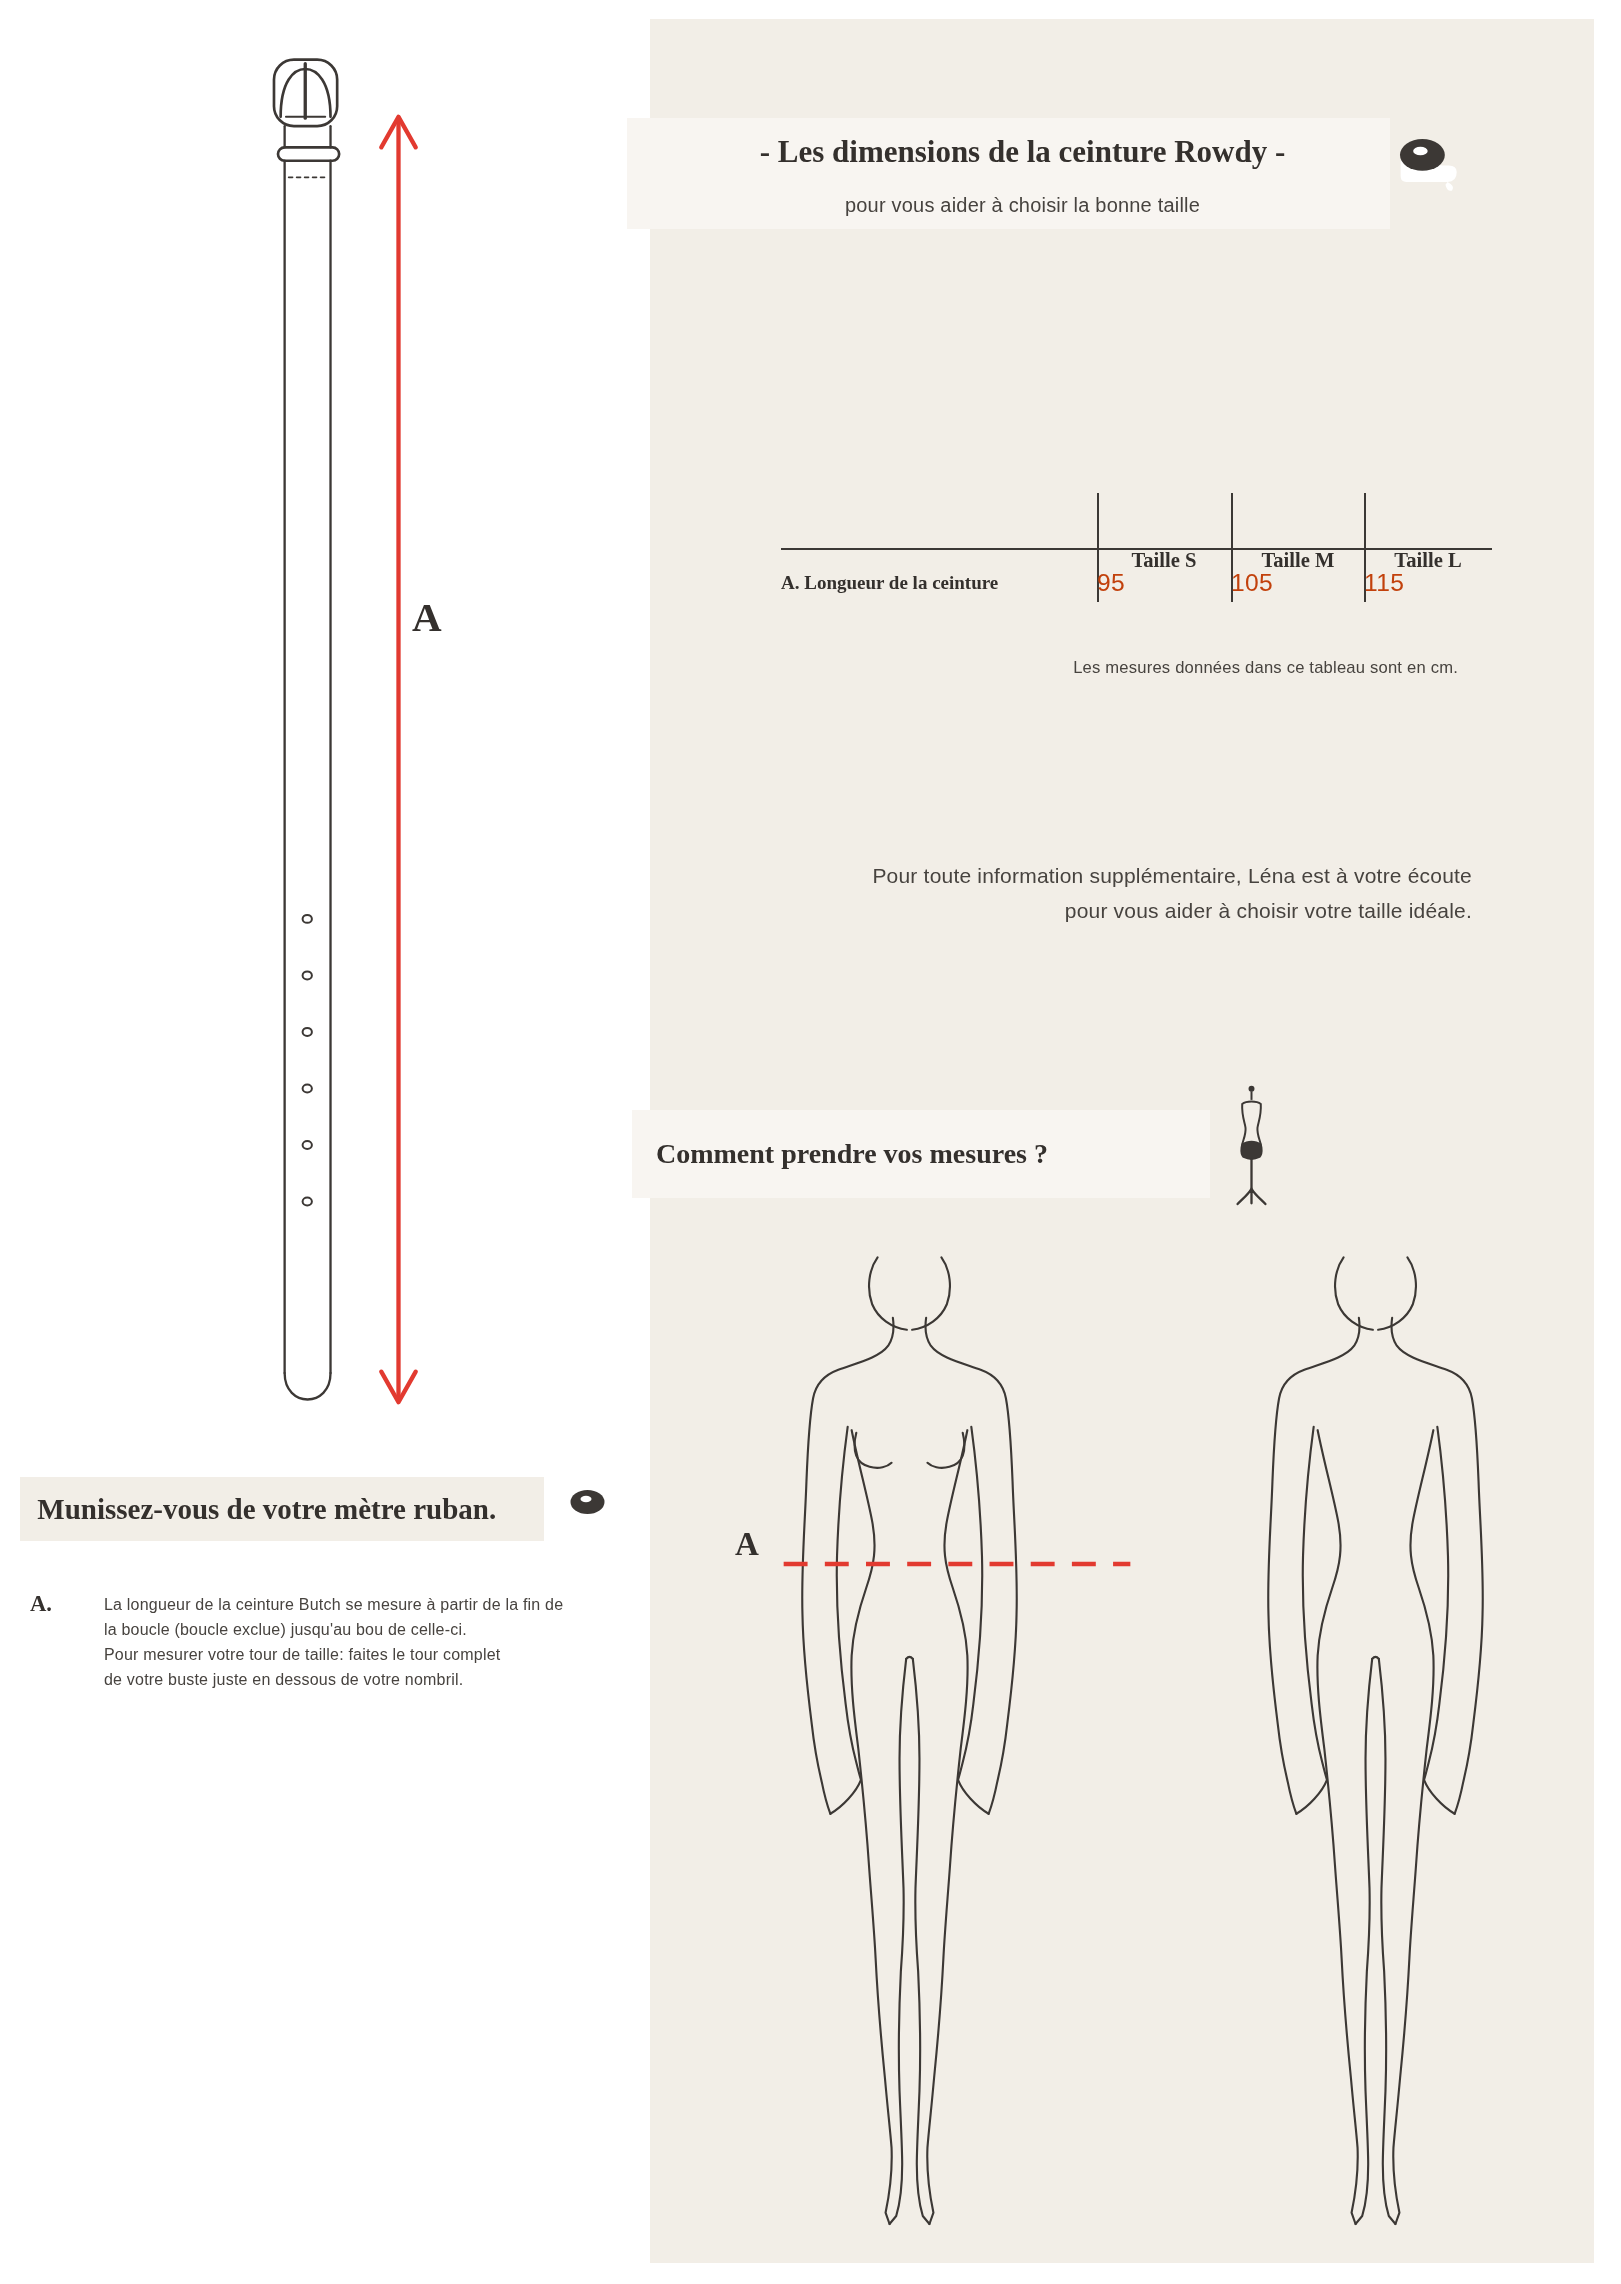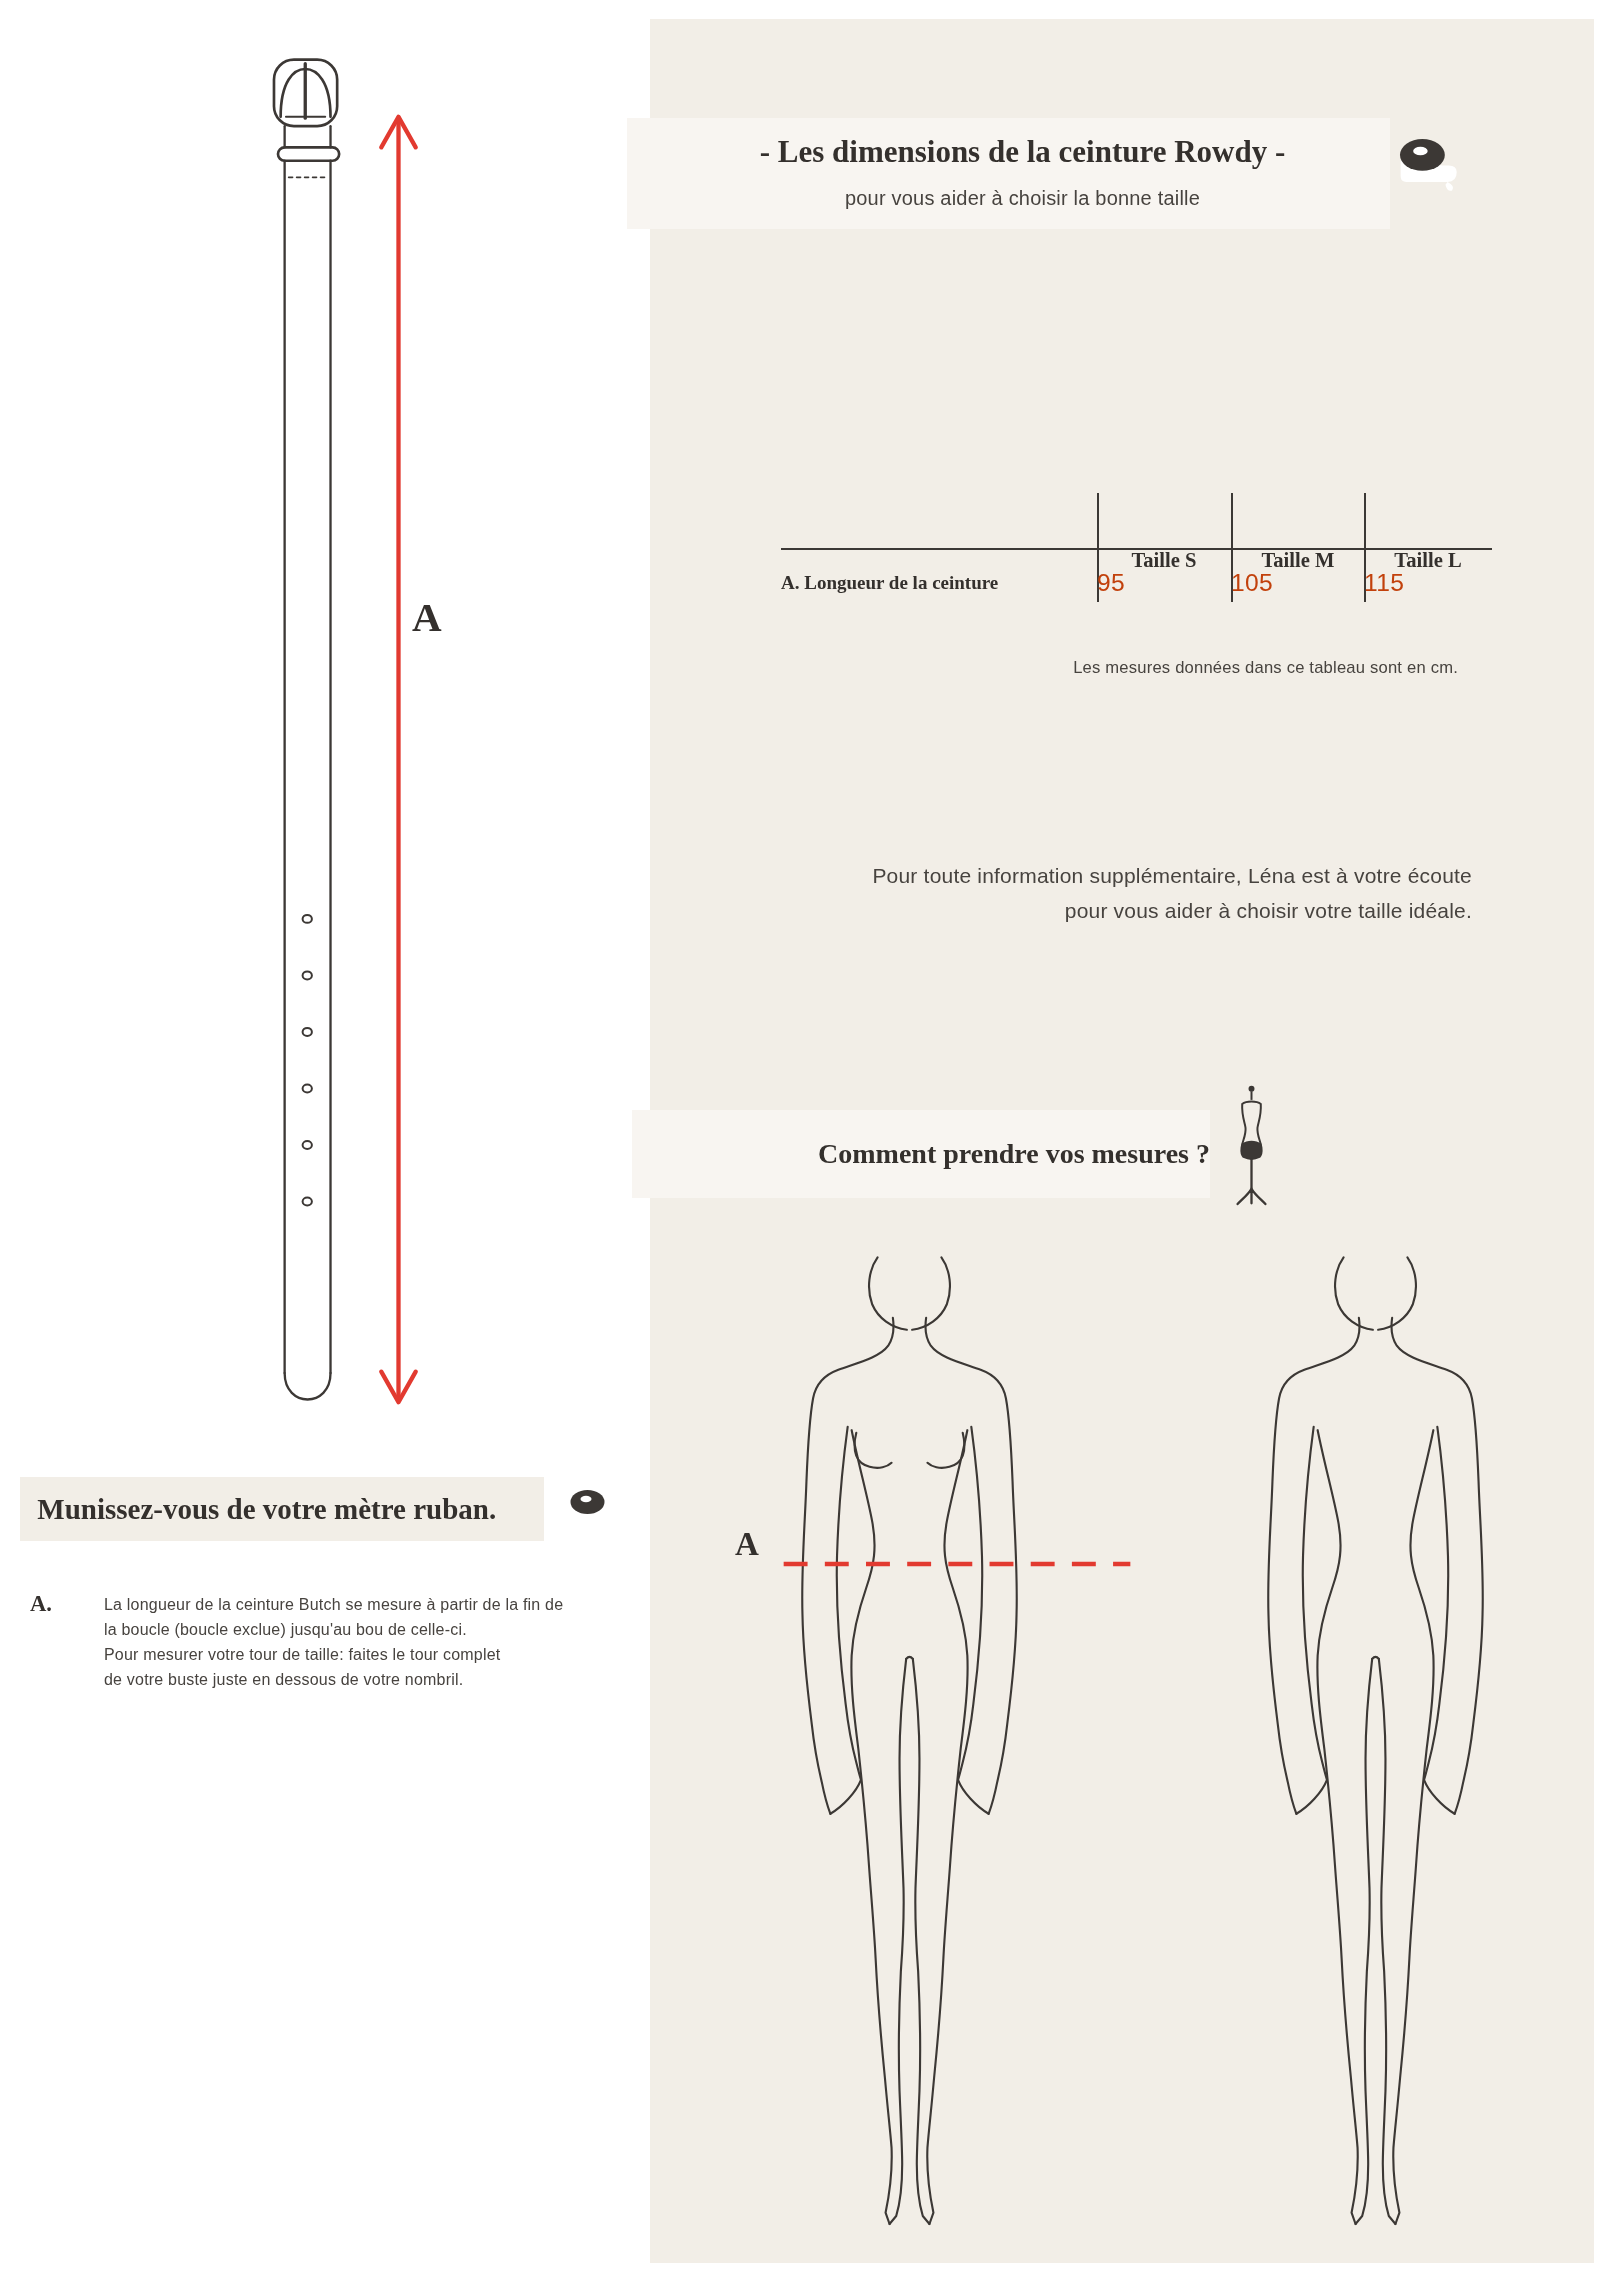--- a/index.html
+++ b/index.html
@@ -19,35 +19,35 @@
   .ink{stroke:var(--line-ink,#3c3835);fill:none;}
   .ink-fill{fill:var(--line-ink,#3c3835);stroke:none;}
   .red{stroke:var(--accent-red,#e23a30);fill:none;}
 
   
   .beige-panel{left:650px;top:18.6px;width:944px;height:2244px;background:var(--panel,#f2eee7);}
 
   
   .header-card{left:627px;top:118px;width:763px;height:111px;background:var(--card,#f8f5f1);text-align:center;padding-left:28px;}
   .header-title{margin-top:17.3px;font-size:31px;line-height:1.1;}
-  .header-subtitle{margin-top:18px;font-size:20px;}
+  .header-subtitle{margin-top:25px;font-size:20px;}
 
   
   .vline{width:2px;height:109px;top:493px;background:var(--line-ink,#3c3835);}
   .hline{left:781px;top:548px;width:711px;height:2px;background:var(--line-ink,#3c3835);}
   .th{top:503px;height:35px;line-height:35px;text-align:center;font-size:20.6px;margin-top:40px;}
   .td{top:565px;height:35px;line-height:35px;text-align:left;font-size:24.6px;color:#c2410c;letter-spacing:0.3px;}
   .row-label{left:781px;top:572px;width:319px;font-size:19px;}
   .table-note{left:993px;top:658px;width:465px;text-align:right;font-size:16.6px;}
 
   .info-block{left:798px;top:858px;width:674px;text-align:right;font-size:21px;line-height:35px;}
 
   
   .comment-card{left:632px;top:1110px;width:578px;height:88px;background:var(--card,#f8f5f1);}
-  .comment-heading{padding-left:24px;font-size:28px;line-height:88px;white-space:nowrap;text-align:right;}
+  .comment-heading{padding-left:24px;font-size:28px;line-height:88px;white-space:nowrap;}
 
   
   .belt-a-label{left:412px;top:597px;font-size:41px;line-height:1;}
   .waist-a-label{left:735px;top:1528px;font-size:33px;line-height:1;}
 
   .munissez-box{left:20px;top:1477px;width:524px;height:64px;background:var(--panel,#f2eee7);}
   .munissez-heading{padding-left:17.3px;font-size:29px;line-height:64px;white-space:nowrap;}
 
   .item-label{left:30px;top:1593px;font-size:22.6px;line-height:1;}
   .item-lines{left:64px;top:1592px;width:625px;font-size:16px;line-height:25px;margin-left:40px;}

